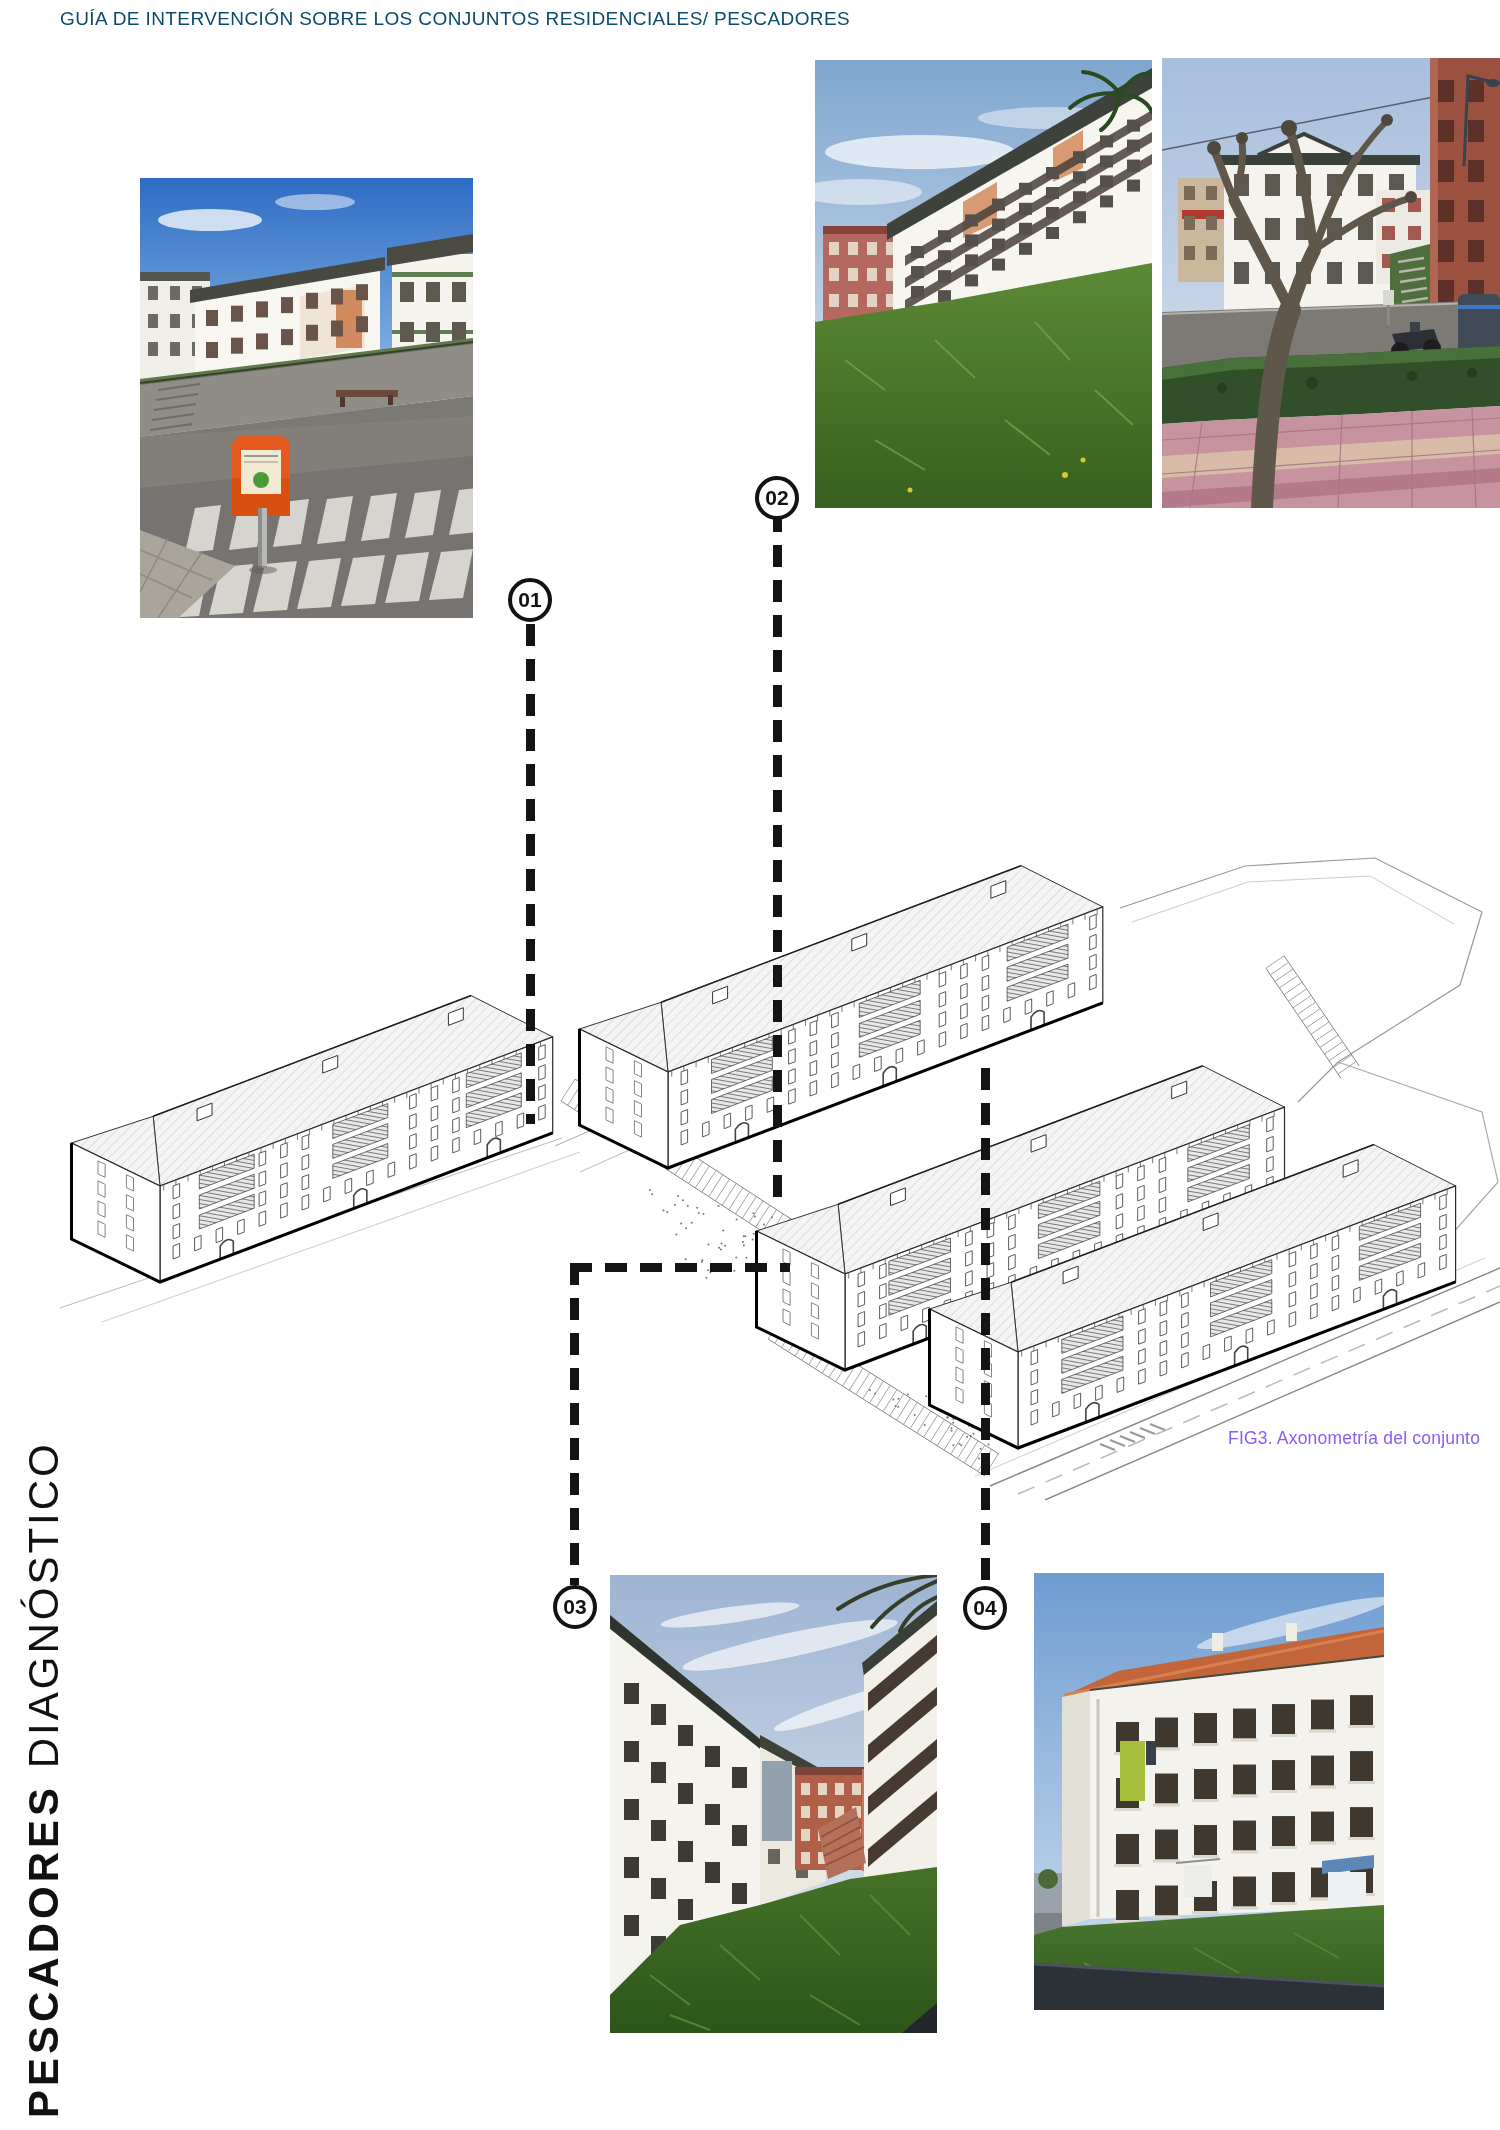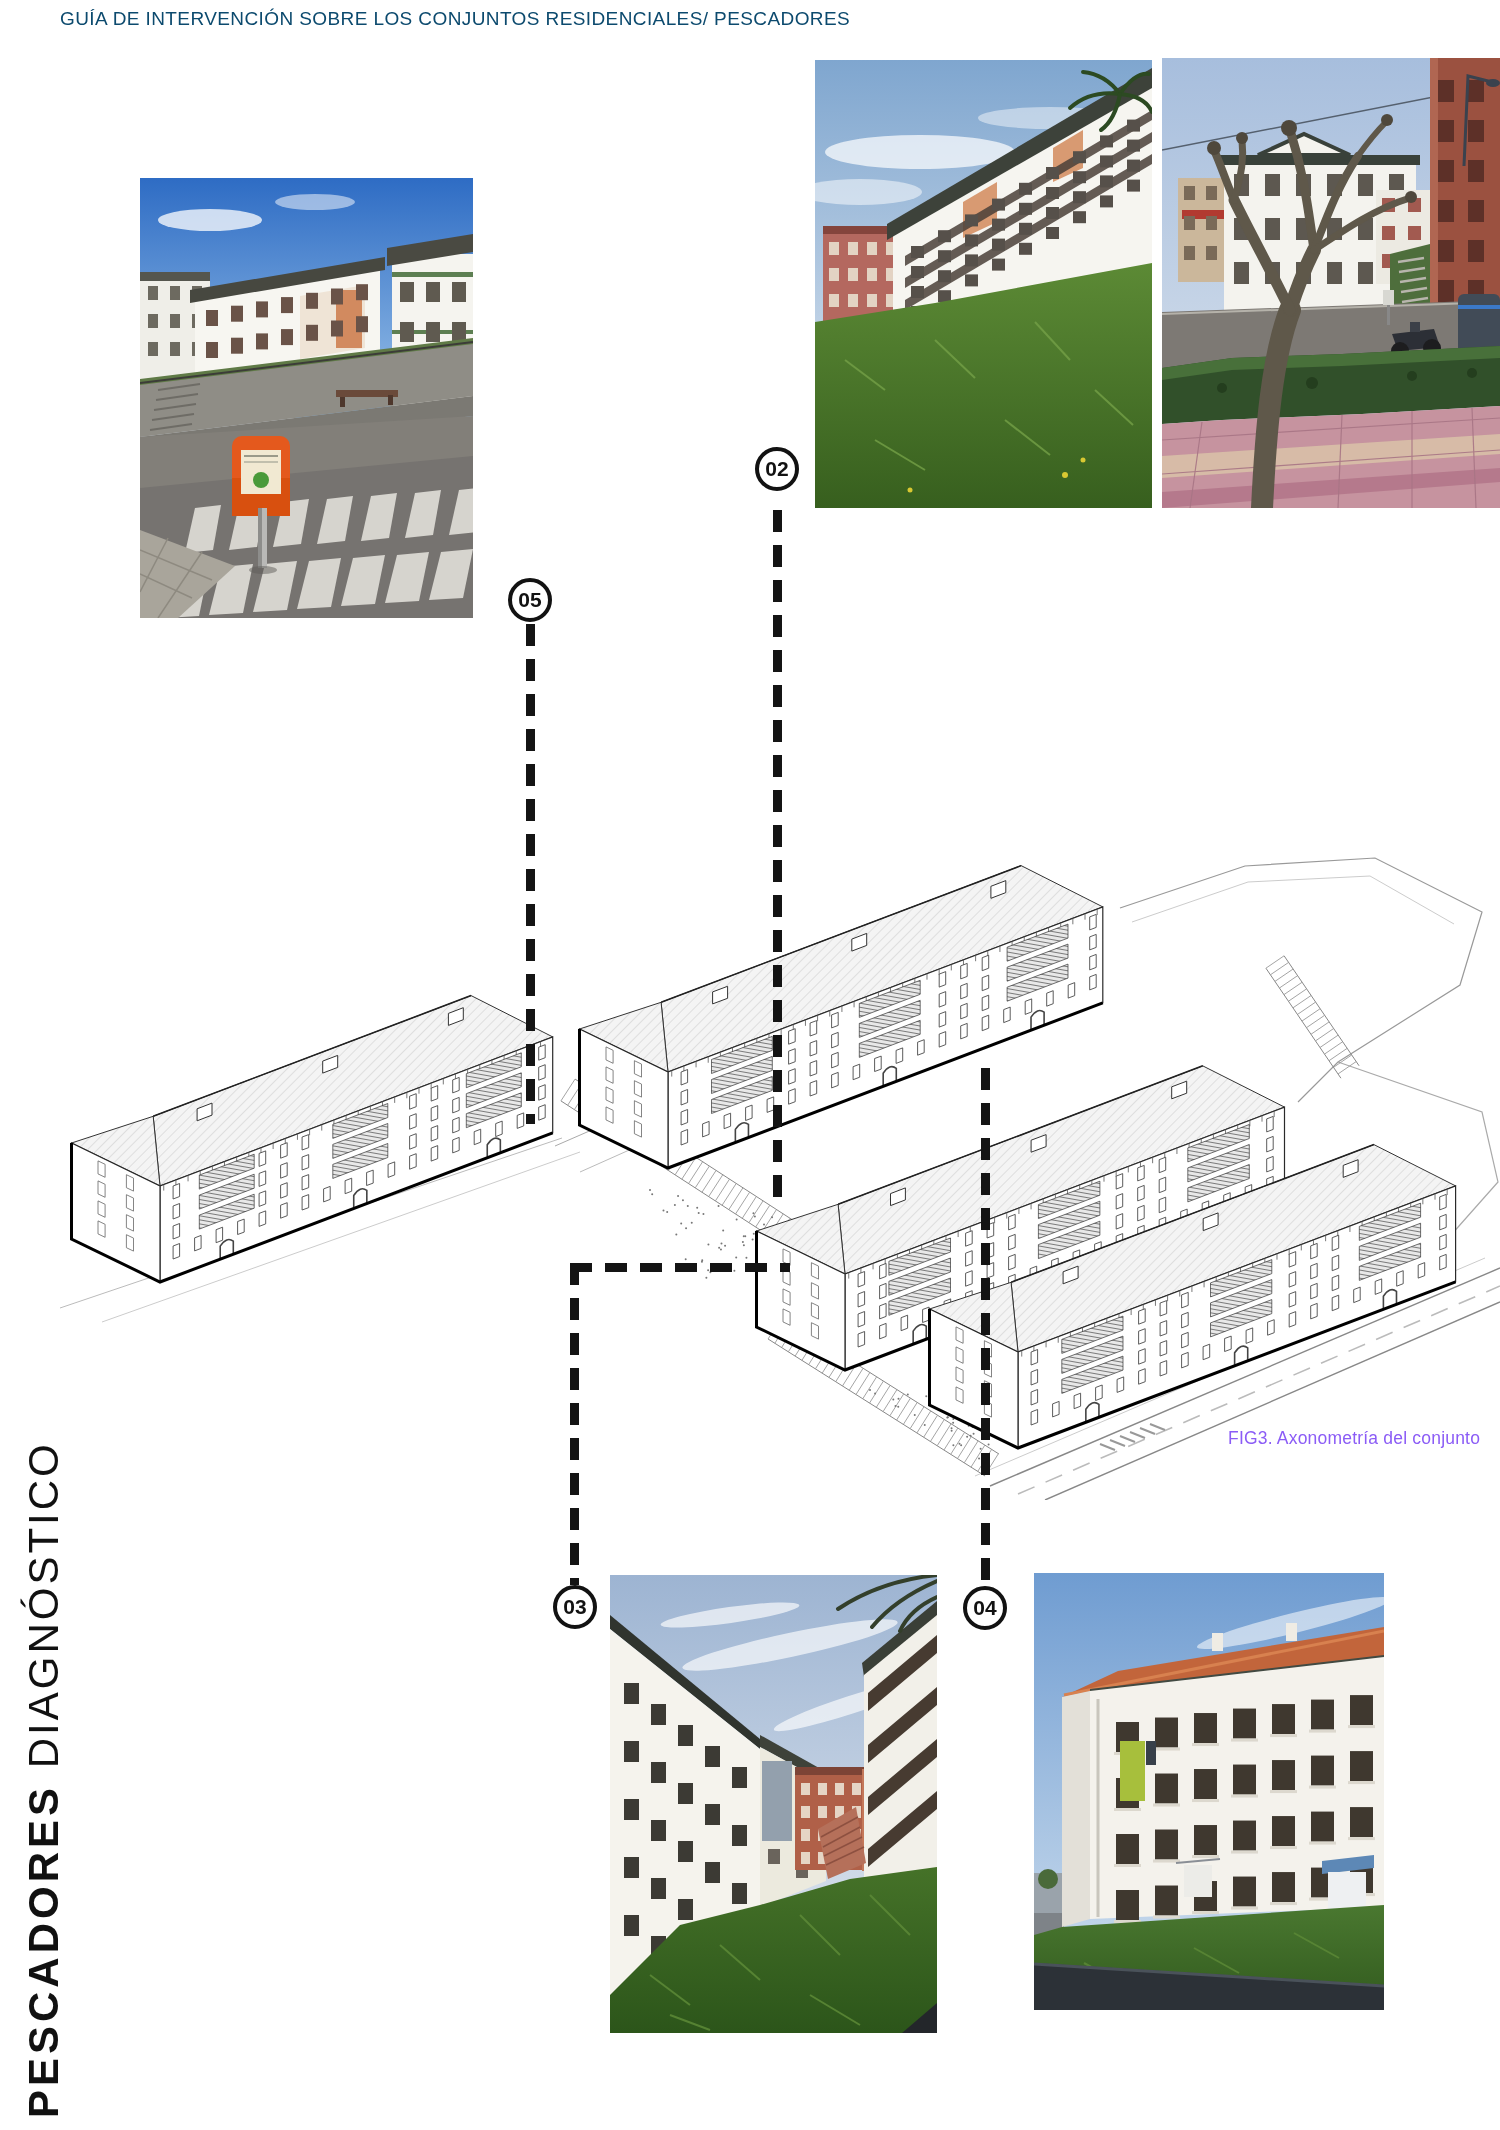--- a/index.html
+++ b/index.html
@@ -1355,23 +1355,23 @@
 
   <div class="caption">FIG3. Axonometría del conjunto</div>
 
   <div class="dash-v" style="left:526px;top:624px;height:500px;"></div>
   <div class="dash-v" style="left:773px;top:510px;height:696px;"></div>
   <div class="dash-h" style="left:570px;top:1263px;width:220px;"></div>
   <div class="dash-v" style="left:570px;top:1263px;height:322px;"></div>
   <div class="dash-v" style="left:981px;top:1068px;height:518px;"></div>
 
   <div class="marker" style="left:508px;top:578px;">
-      <span>05</span>
+      <span>01</span>
     </div>
-  <div class="marker" style="left:755px;top:447px;">
+  <div class="marker" style="left:755px;top:476px;">
       <span>02</span>
     </div>
   <div class="marker" style="left:553px;top:1585px;">
       <span>03</span>
     </div>
   <div class="marker" style="left:963px;top:1586px;">
       <span>04</span>
     </div>
 
 </div>

